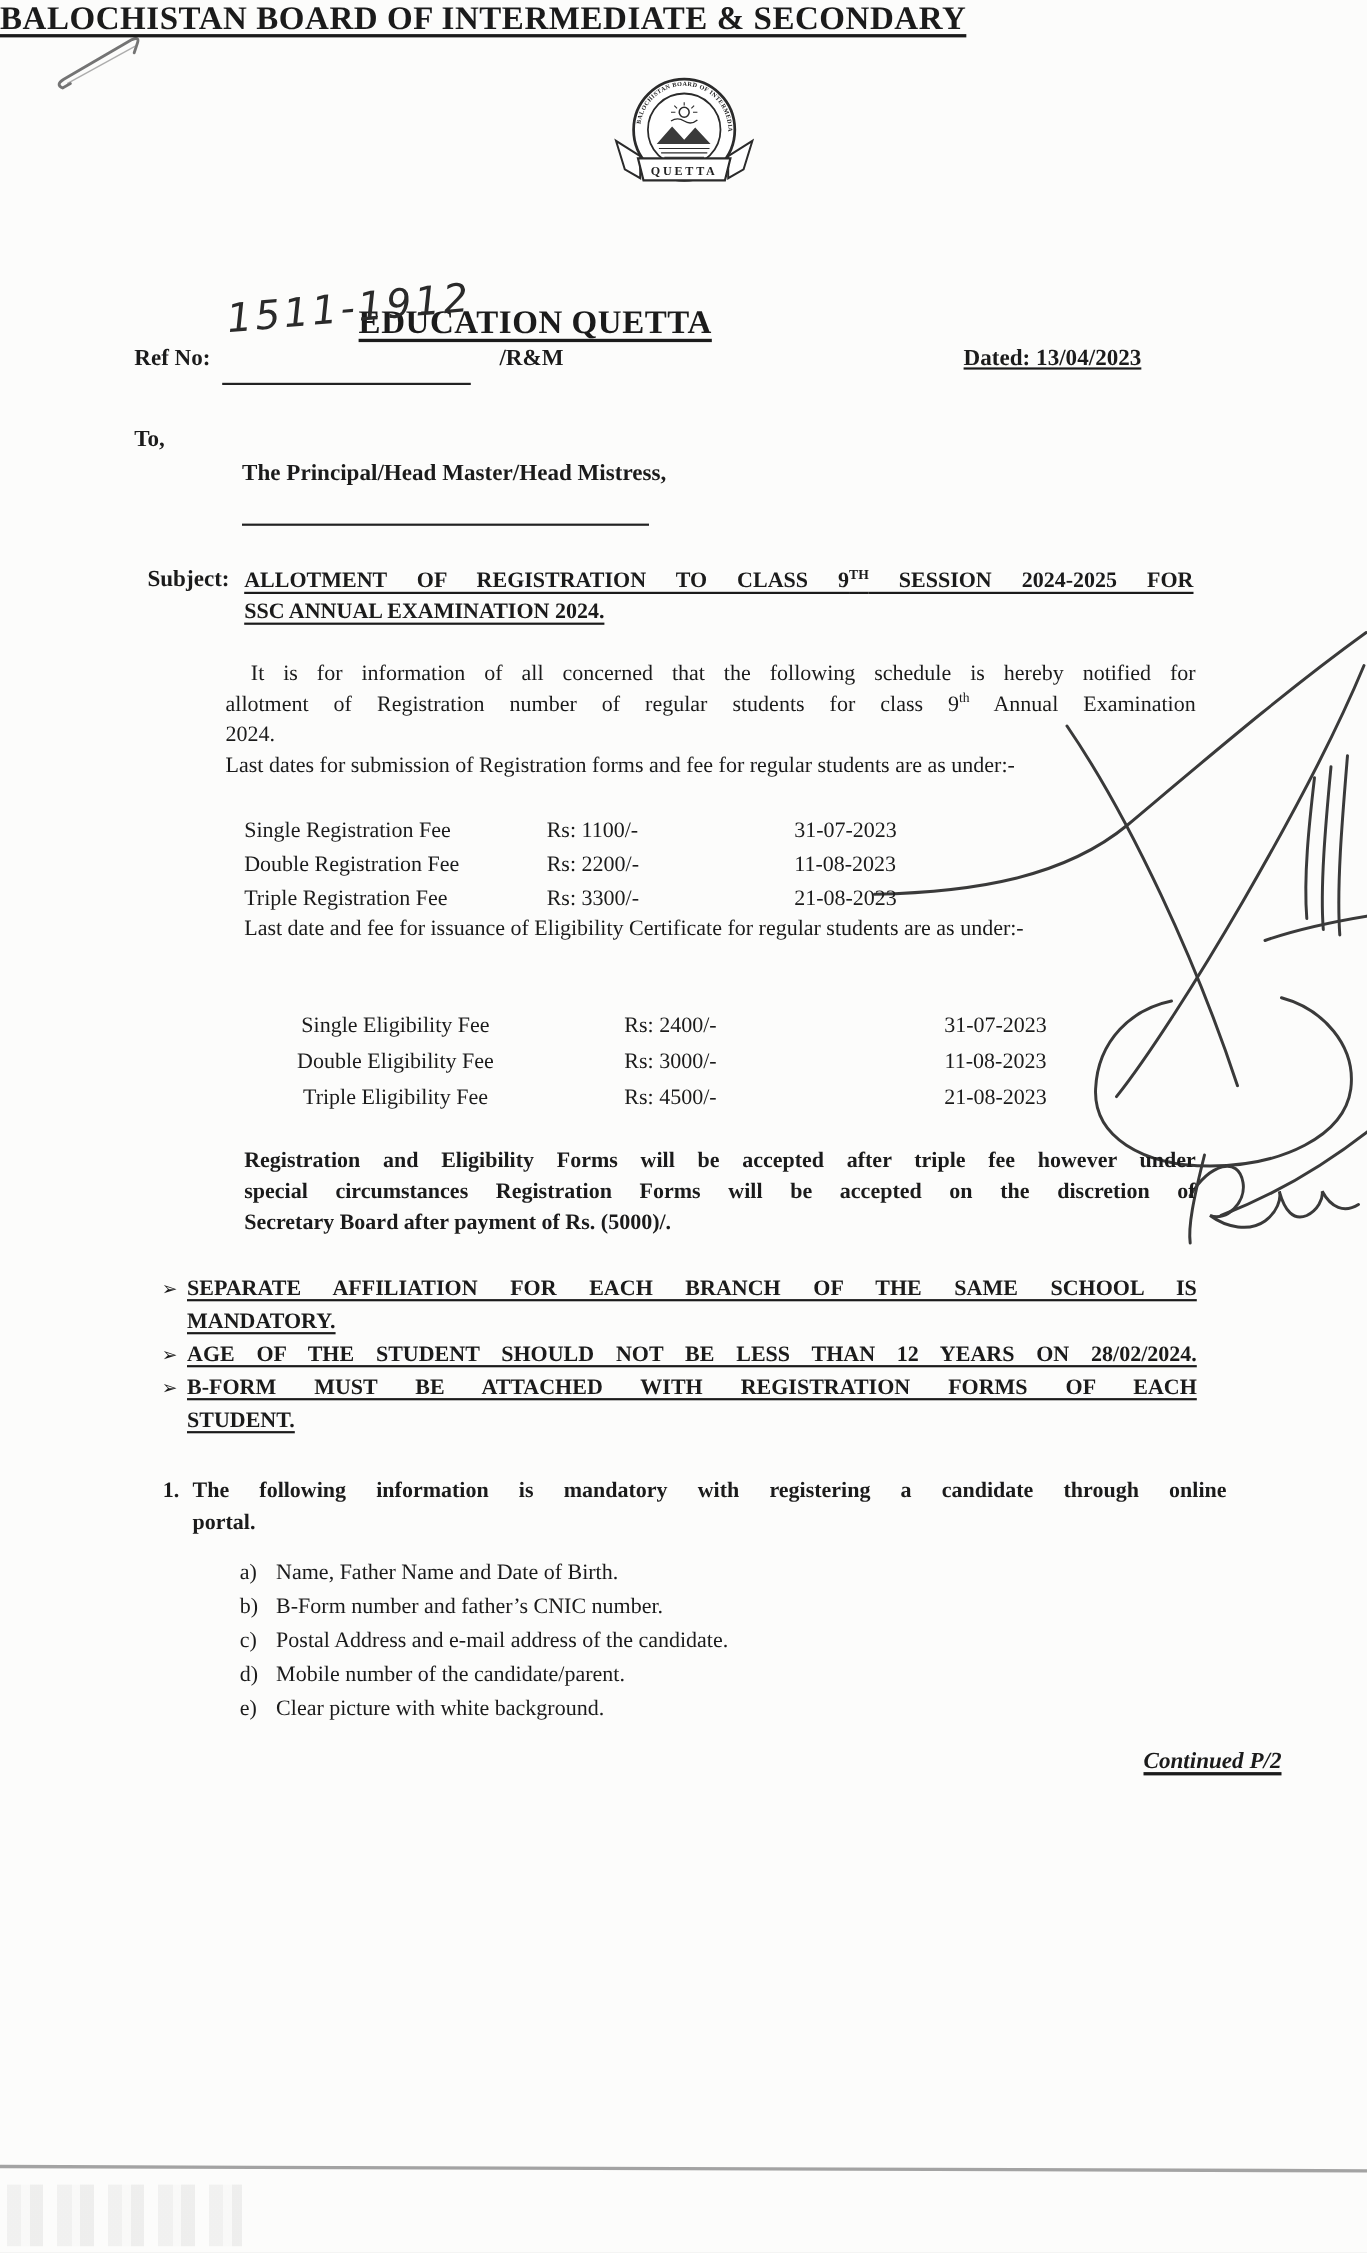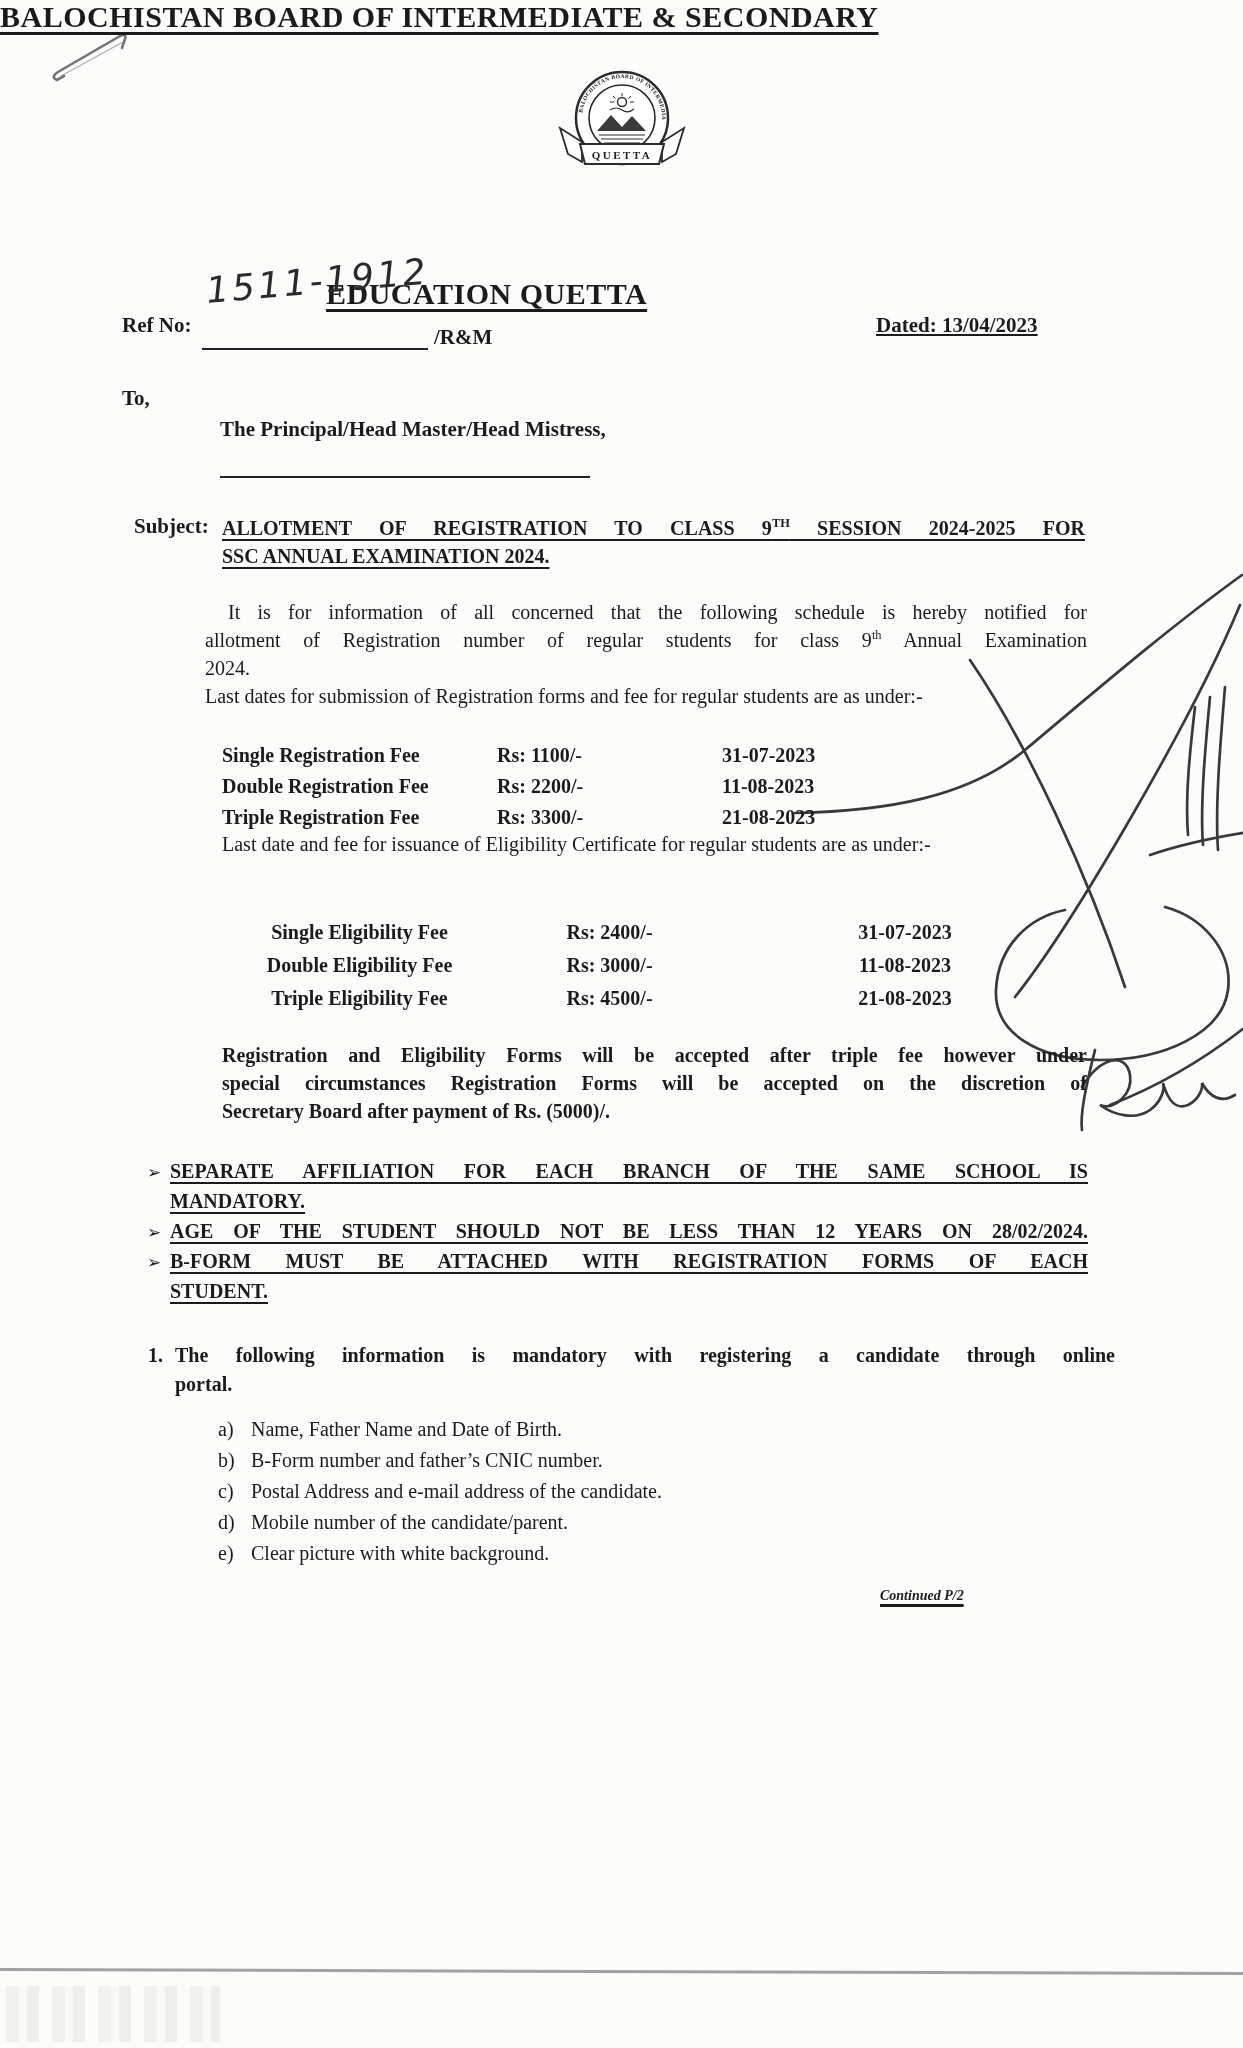--- a/index.html
+++ b/index.html
@@ -27,36 +27,36 @@
     font-style:italic; font-size:36px; letter-spacing:3px; color:#2a2a2a;
     transform:rotate(-5deg); transform-origin:left bottom;
   }
   .ref-underline{left:202px; top:348px; width:226px; border-bottom:2.5px solid #222;}
   .blank-underline{left:220px; top:476px; width:370px; border-bottom:2.5px solid #222;}
   .body-line{font-size:20px; line-height:28px;}
   .jl{text-align:justify; text-align-last:justify; text-justify:inter-word;}
   .u2{text-decoration:underline; text-decoration-thickness:2px; text-underline-offset:3.5px;}
   sup{font-size:.62em; vertical-align:super; line-height:0;}
   
-  .fee-table{display:grid; grid-template-columns:275px 225px auto; font-size:20px; font-weight:bold;}
+  .fee-table{display:grid; grid-template-columns:275px 225px auto; font-size:20px; font-weight:normal;}
   .fee-table > div{white-space:nowrap;}
   .rt{line-height:31px;} .et{line-height:33px;}
   
   .bullet{position:relative; padding-left:22px; font-size:20px; line-height:30px; font-weight:bold;}
   .bullet .mk{
     position:absolute; left:-1px; top:1px; font-family:"DejaVu Sans", sans-serif;
     font-size:17px; font-weight:normal; text-decoration:none;
   }
   .num-item{position:relative; padding-left:27px; font-size:20px; line-height:29px; font-weight:bold;}
   .num-item .no{position:absolute; left:0; top:0;}
   .lettered{font-size:20px; line-height:31px;}
   .lettered .lt{display:inline-block; width:33px;}
   .continued{
-    left:880px; top:1588px; width:250px; text-align:left;
-    font-size:14px; font-weight:bold; font-style:italic;
+    left:915px; top:1588px; width:250px; text-align:right;
+    font-size:21px; font-weight:bold; font-style:italic;
     text-decoration:underline; text-decoration-thickness:2.5px; text-underline-offset:4px;
   }
   .bottom-rule{left:-8px; top:1970px; width:1260px; height:3px; background:#a3a3a3; transform:rotate(.18deg);}
   .streaks{
     left:6px; top:1986px; width:214px; height:56px;
     background:repeating-linear-gradient(90deg,
       rgba(0,0,0,.045) 0 13px, rgba(0,0,0,.01) 13px 21px,
       rgba(0,0,0,.055) 21px 33px, rgba(0,0,0,0) 33px 46px);
   }
 </style>
@@ -105,21 +105,21 @@
     <path d="M 28,78 L 112,78 L 107,98 L 33,98 Z" fill="#fff" stroke="#2b2b2b" stroke-width="2"></path>
     <text x="70" y="93" text-anchor="middle" font-size="11" font-weight="bold" letter-spacing="2.5" fill="#222" font-family="Liberation Serif, serif">QUETTA</text>
   </svg>
 
   <div class="abs title1 nw">BALOCHISTAN BOARD OF INTERMEDIATE &amp; SECONDARY</div>
   <div class="abs title2 nw">EDUCATION QUETTA</div>
 
   <div class="abs refline nw" style="left:122px;">Ref No:</div>
   <div class="abs hand nw">1511-1912</div>
   <div class="abs ref-underline"></div>
-  <div class="abs refline nw" style="left:434px;margin-top:12px;">/R&amp;M</div>
+  <div class="abs refline nw" style="left:454px;">/R&amp;M</div>
   <div class="abs refline nw" style="left:876px;text-decoration:underline;">Dated: 13/04/2023</div>
 
   <div class="abs nw b" style="left:122px; top:386px; font-size:21px;">To,</div>
   <div class="abs nw b" style="left:220px; top:417px; font-size:21px;">The Principal/Head Master/Head Mistress,</div>
   <div class="abs blank-underline"></div>
 
   <div class="abs nw b" style="left:134px; top:514px; font-size:21px;">Subject:</div>
   <div class="abs" style="left:222px; top:514px; width:863px;">
     <div class="body-line b u2 jl"><span>ALLOTMENT OF REGISTRATION TO CLASS 9</span><sup>TH</sup><span> SESSION 2024-2025 FOR</span></div>
     <div class="body-line b u2 nw">SSC ANNUAL EXAMINATION 2024.</div>

